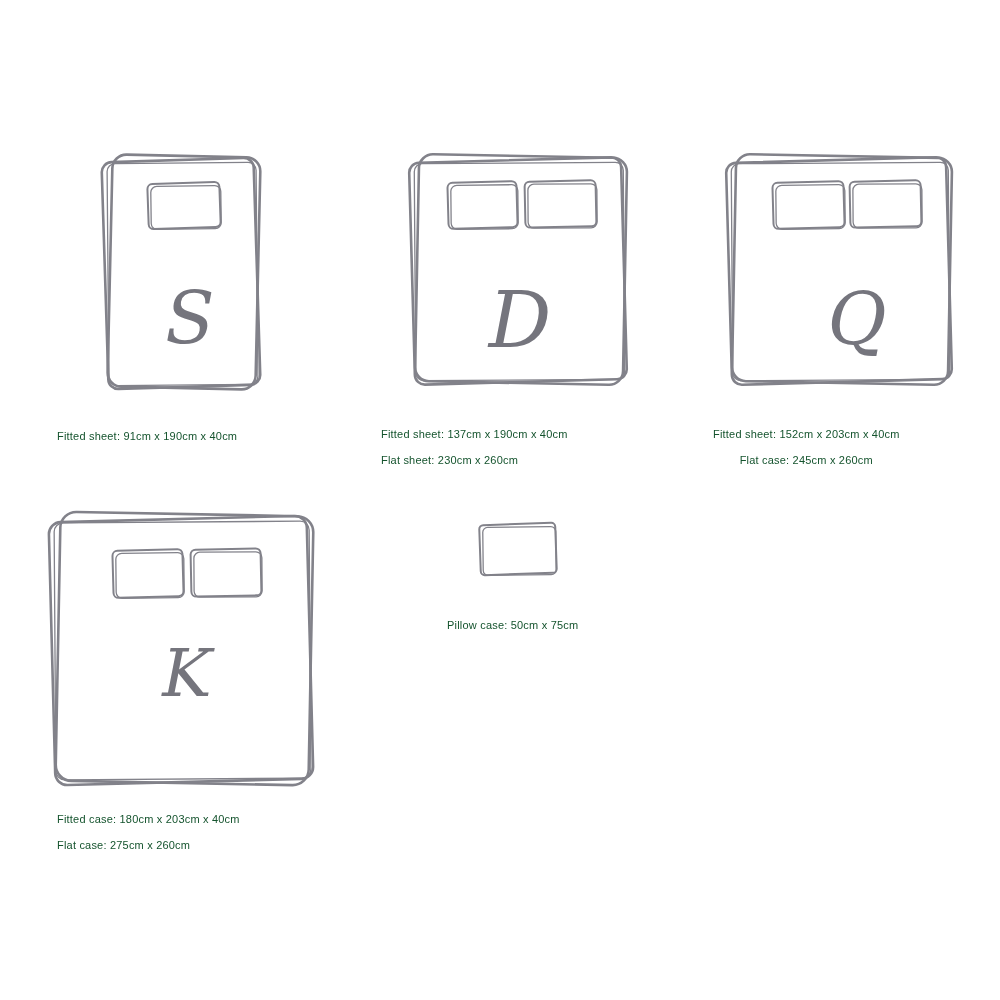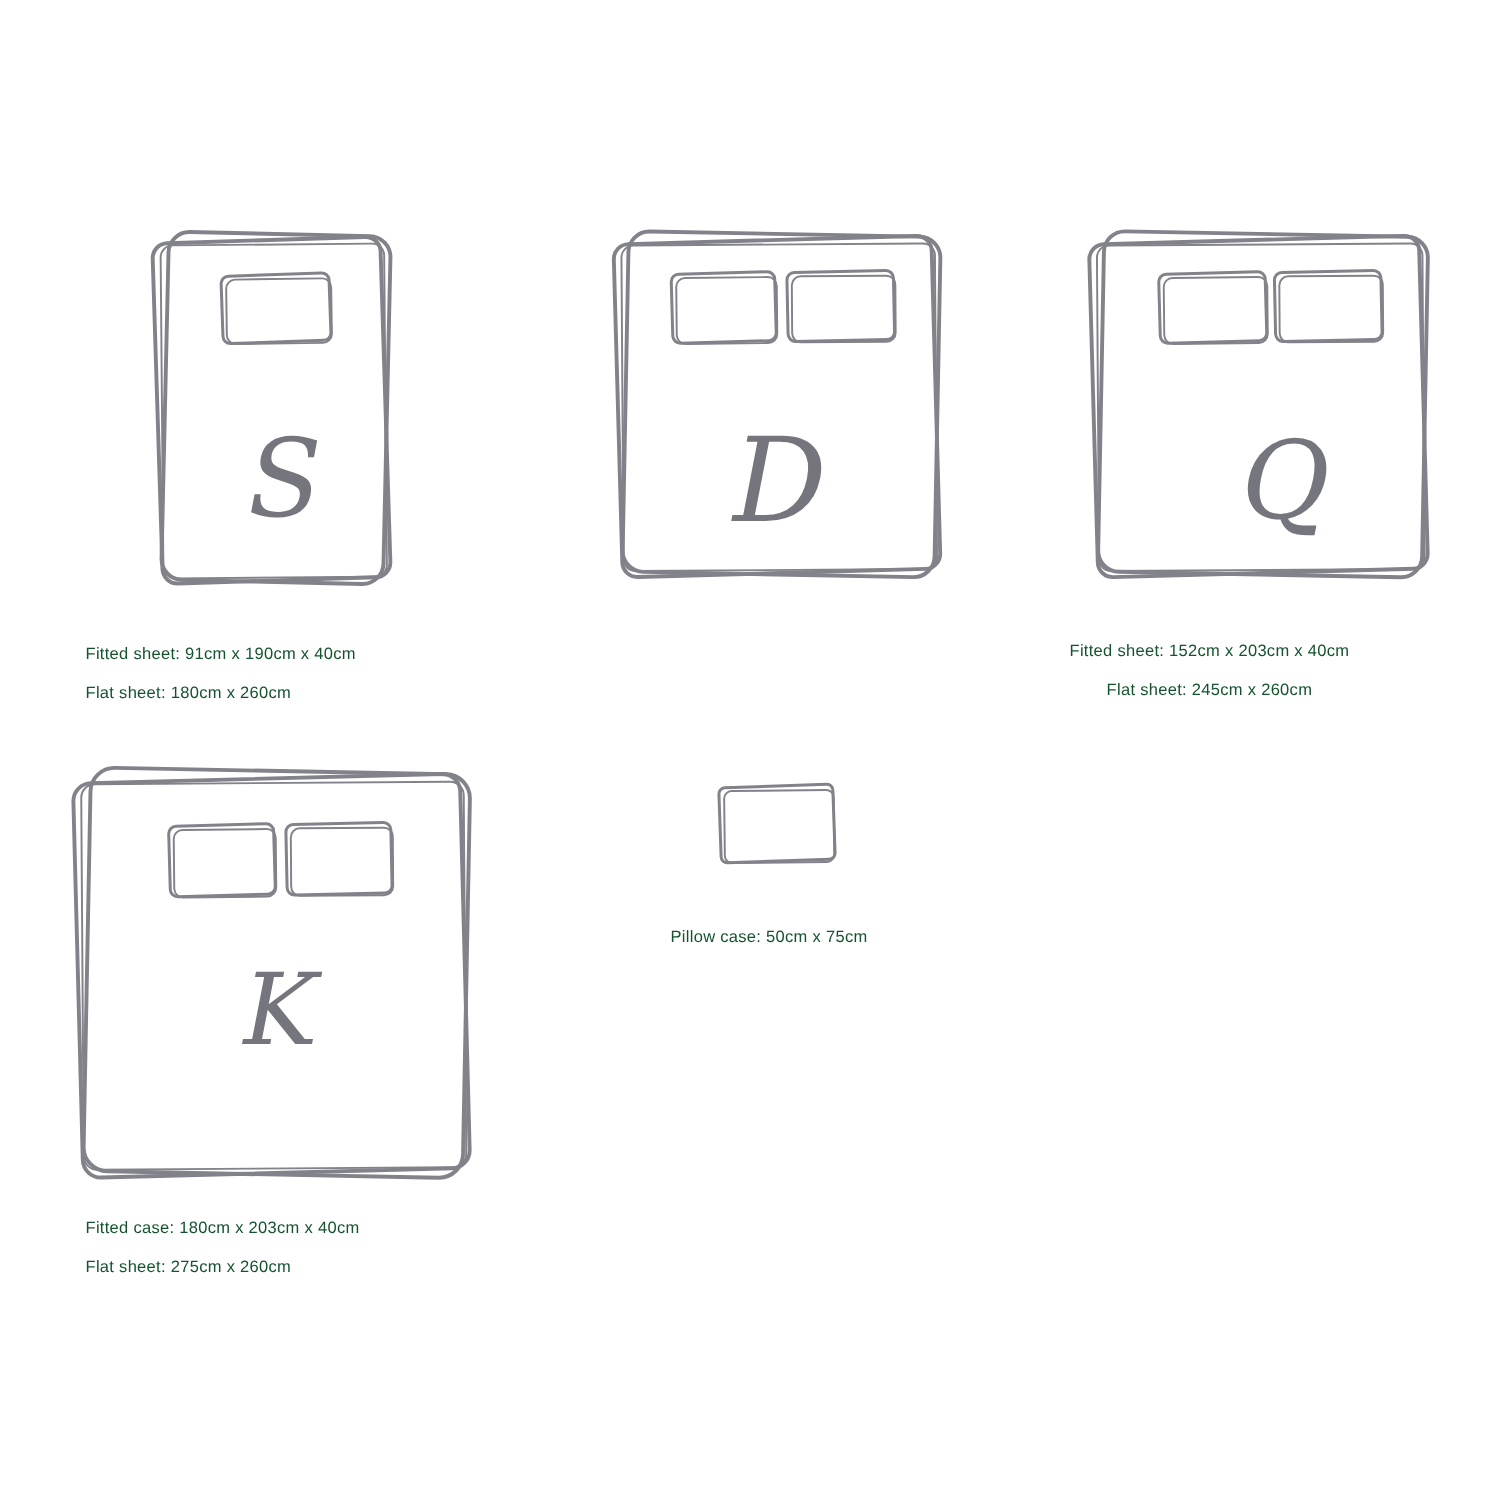--- a/index.html
+++ b/index.html
@@ -130,31 +130,34 @@
     <svg width="90" height="68" viewBox="0 0 90 68">
       <g class="sk">
         <rect class="mid" x="6" y="8" width="76" height="50" rx="4" transform="rotate(-2 44 33)"></rect>
         <rect class="thin" x="9" y="11" width="73" height="48" rx="5" transform="rotate(-0.7 45 35)"></rect>
       </g>
     </svg>
   </figure>
 
   <div class="caption" style="left:57px; top:423px;">
     <div>Fitted sheet: 91cm x 190cm x 40cm</div>
-    <div>Flat sheet: 180cm x 260cm</div>
   </div>
 
+  <div class="caption" style="left:381px; top:421px;">
+    <div>Fitted sheet: 137cm x 190cm x 40cm</div>
+    <div>Flat sheet: 230cm x 260cm</div>
+  </div>
 
   <div class="caption" style="left:713px; top:421px;text-align:center;">
     <div>Fitted sheet: 152cm x 203cm x 40cm</div>
-    <div>Flat sheet: 245cm x 260cm</div>
+    <div>Flat case: 245cm x 260cm</div>
   </div>
 
   <div class="caption" style="left:57px; top:806px;">
     <div>Fitted case: 180cm x 203cm x 40cm</div>
-    <div>Flat sheet: 275cm x 260cm</div>
+    <div>Flat case: 275cm x 260cm</div>
   </div>
 
   <div class="caption" style="left:415px; top:612px;margin-left:32px;">
     <div>Pillow case: 50cm x 75cm</div>
   </div>
 
 </div>
 
 </body></html>

